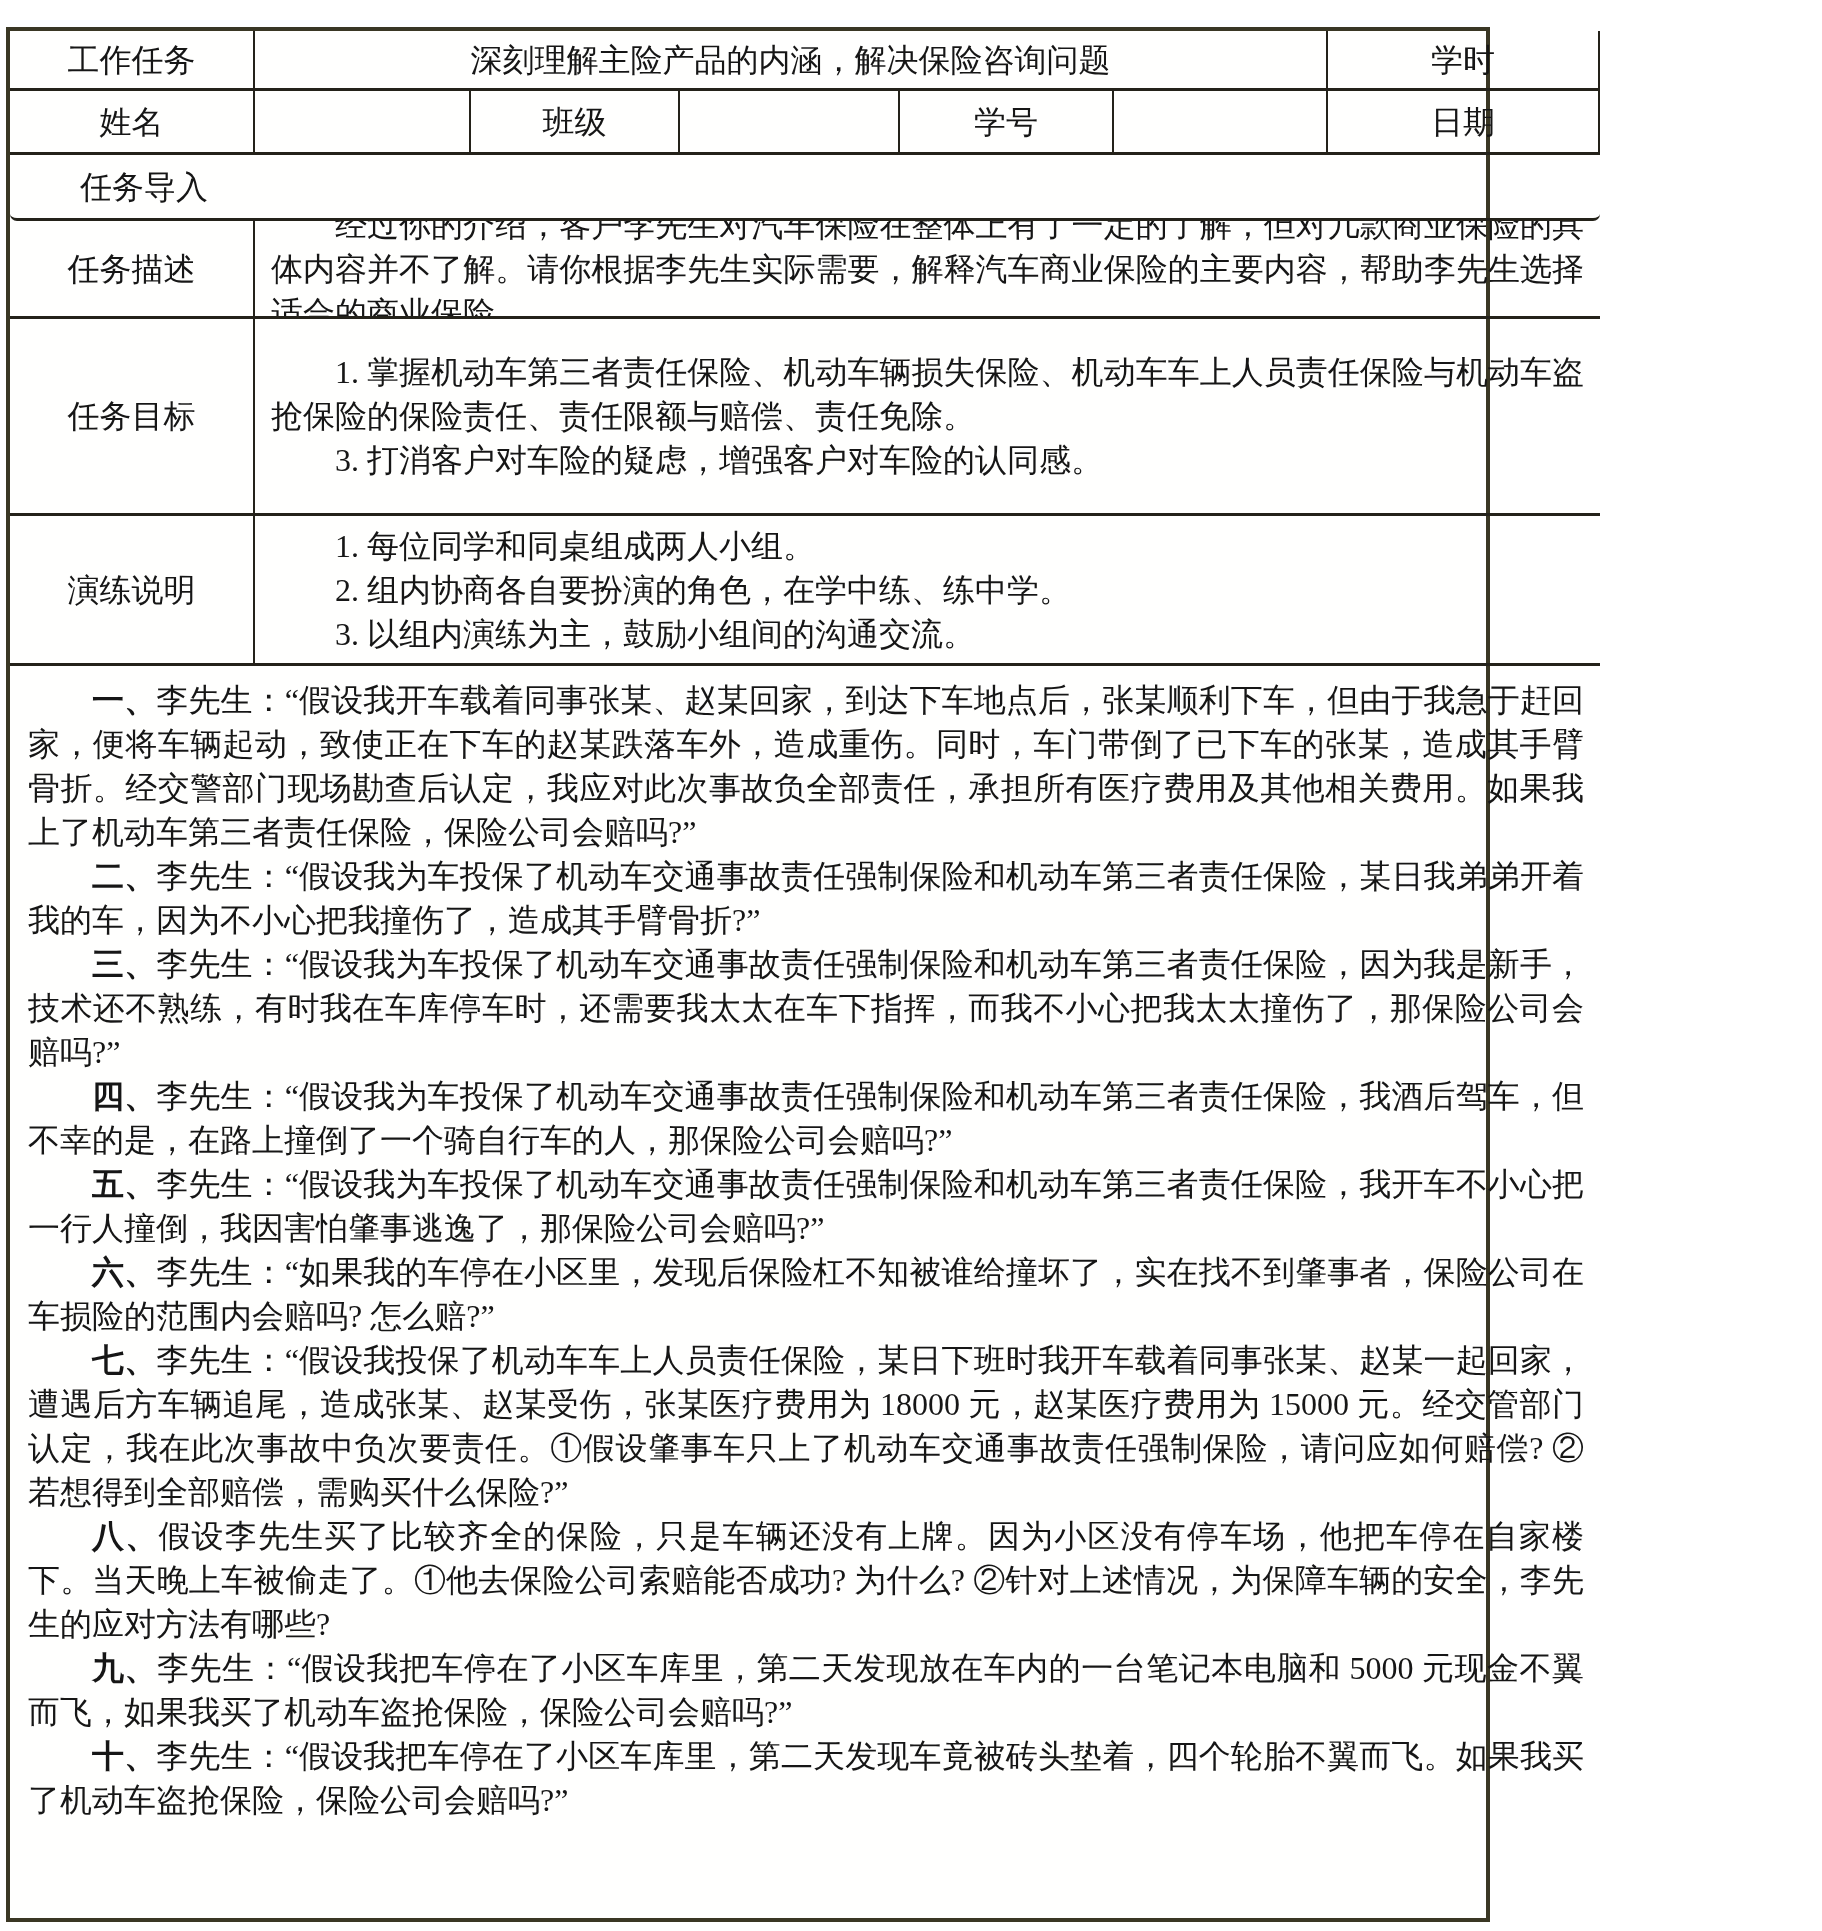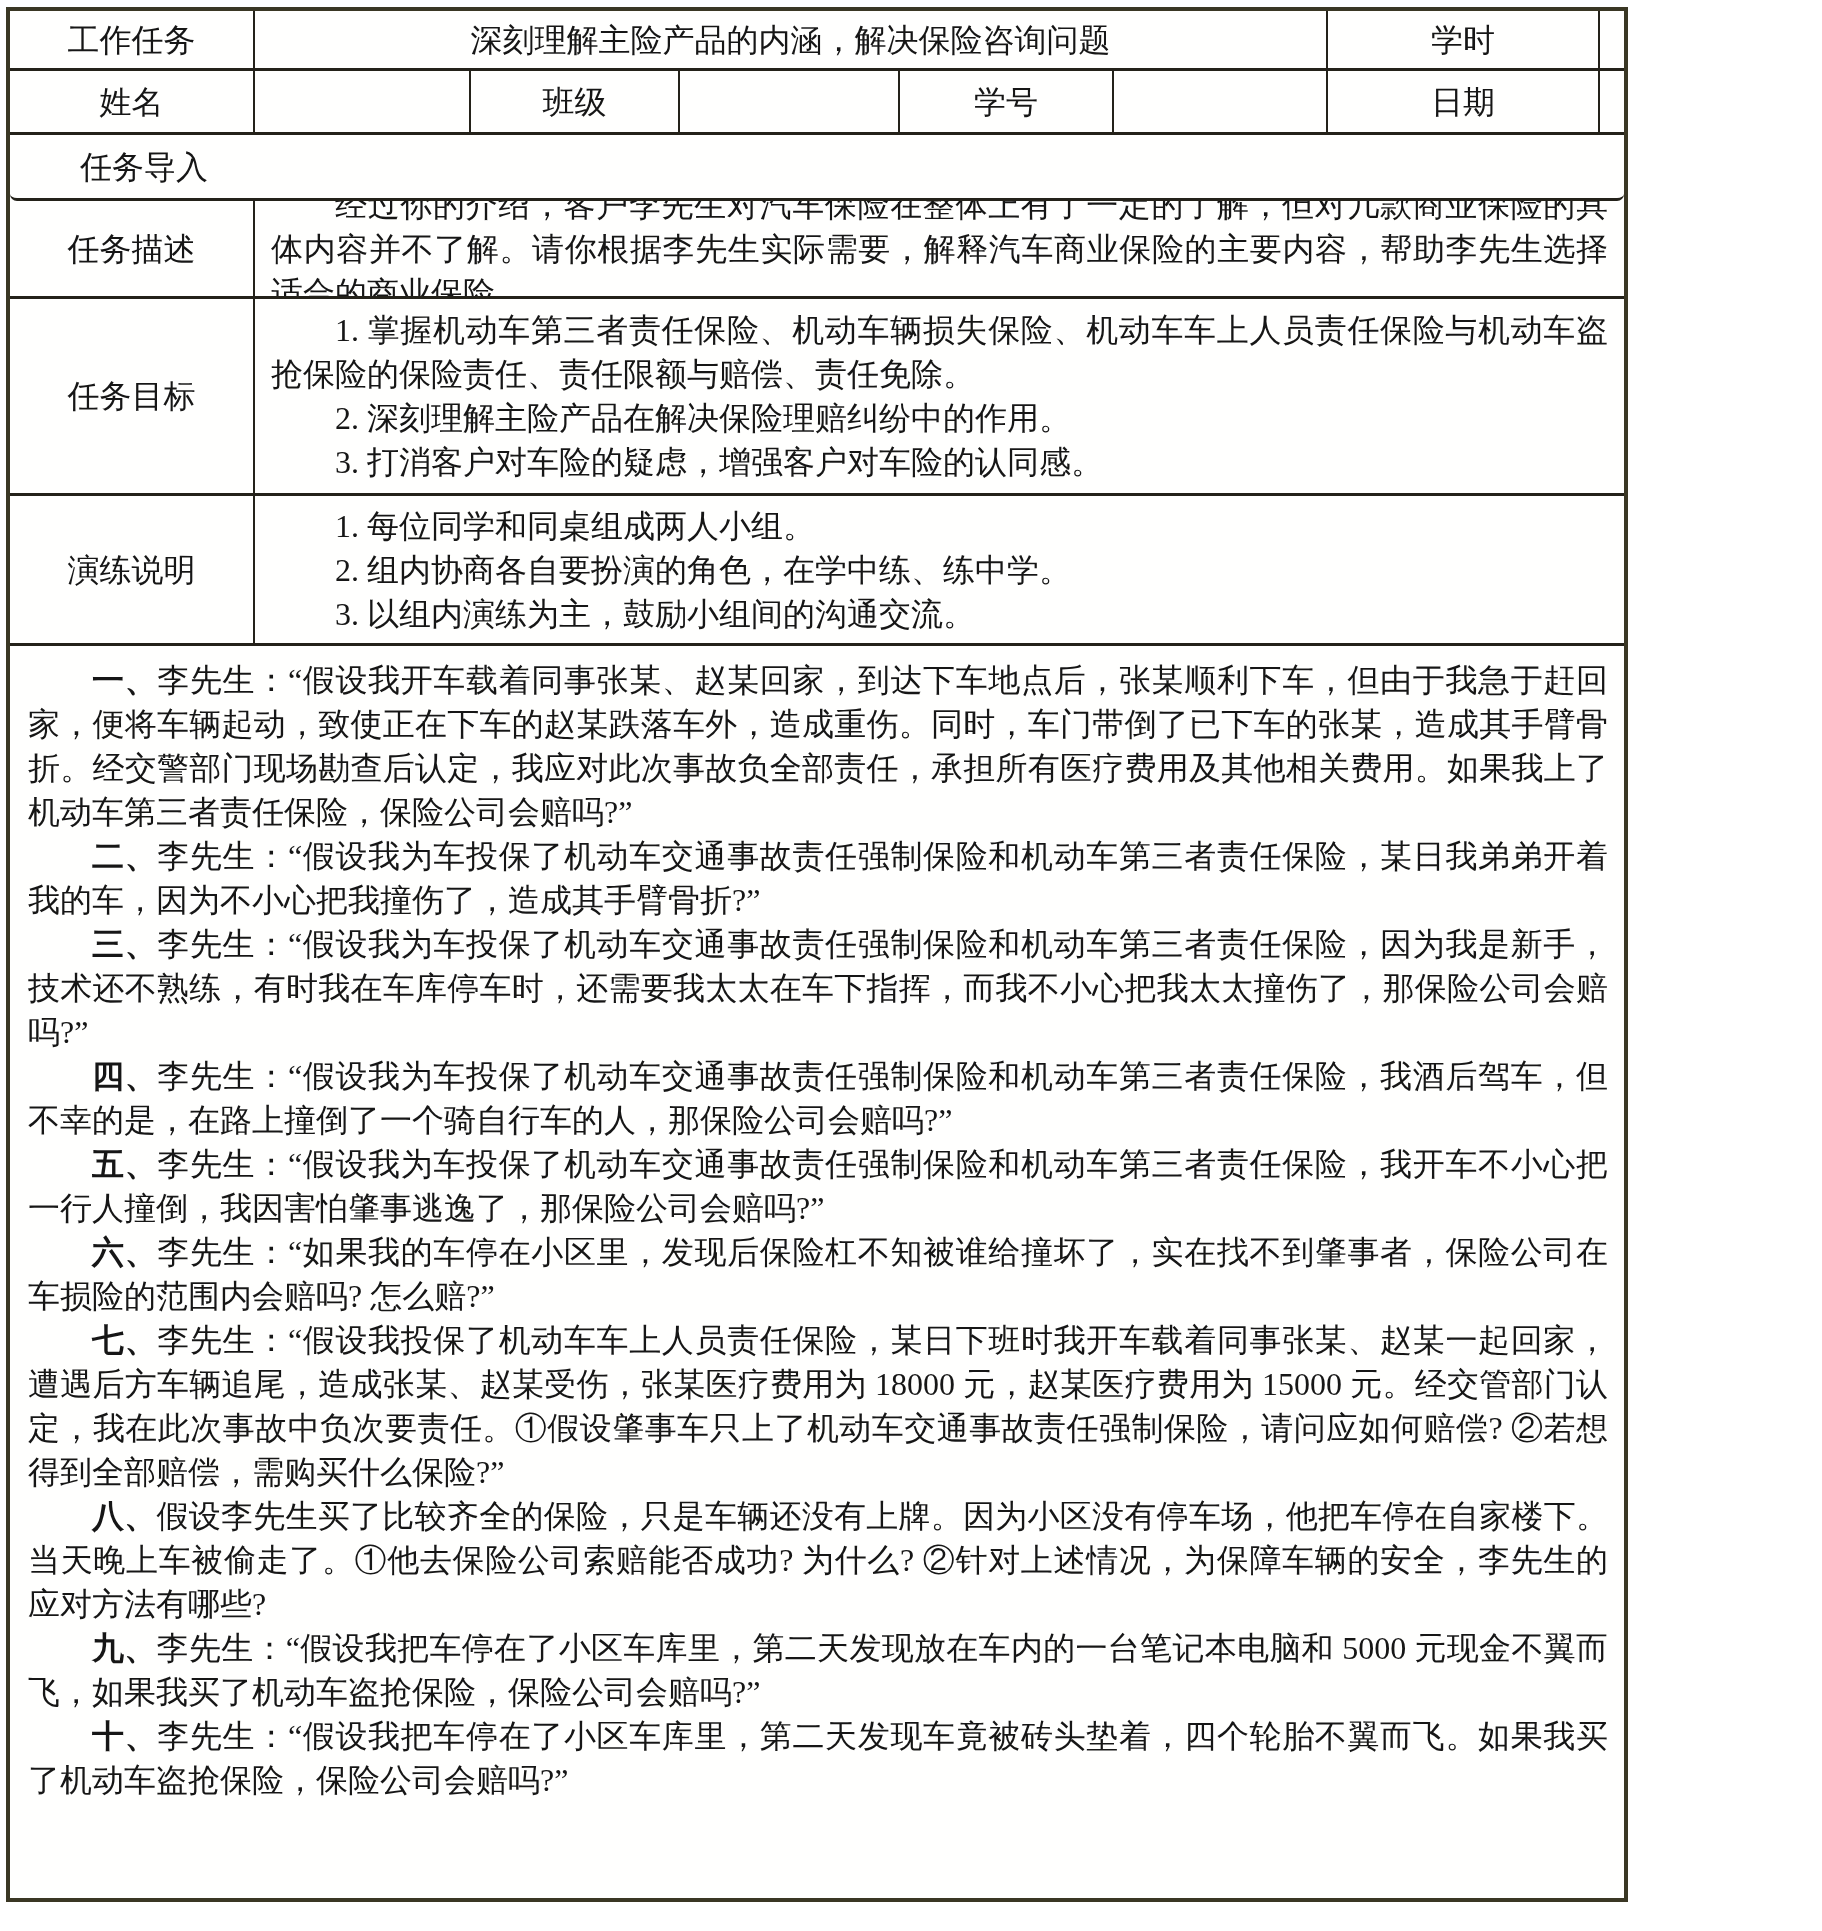--- a/index.html
+++ b/index.html
@@ -5,26 +5,27 @@
   * { box-sizing: border-box; }
   html, body { margin: 0; padding: 0; background: #ffffff; }
   body {
     width: 1822px; height: 1931px;
     font-family: "Liberation Serif", "DejaVu Serif", serif;
     color: #161616;
     position: relative;
   }
   .page { padding: 7px 6px; }
   .tbl {
-    width: 1622px;
+    width: 1484px;
     border: 4px solid #3a3724;
     display: grid;
     grid-template-columns: 245px 216px 209px 220px 214px 214px 272px 1fr;
     grid-template-rows: 60px 64px 66px 98px 197px 150px 1252px;
     background: #fffffe;
+    margin-top: 20px;
   }
   .cell {
     border-right: 2px solid #24221a;
     border-bottom: 3px solid #24221a;
     font-size: 32px;
     line-height: 44px;
     overflow: hidden;
   }
   .cell.last-col { border-right: none; }
   .cell.last-row { border-bottom: none; }
@@ -79,21 +80,20 @@
 
     <div class="cell lab">任务描述</div>
     <div class="cell span7 last-col content">
       <p>经过你的介绍，客户李先生对汽车保险在整体上有了一定的了解，但对几款商业保险的具体内容并不了解。请你根据李先生实际需要，解释汽车商业保险的主要内容，帮助李先生选择适合的商业保险。</p>
     </div>
 
     <div class="cell lab">任务目标</div>
     <div class="cell span7 last-col content">
 
     <p>1. 掌握机动车第三者责任保险、机动车辆损失保险、机动车车上人员责任保险与机动车盗抢保险的保险责任、责任限额与赔偿、责任免除。</p>
-        <p>2. 深刻理解主险产品在解决保险理赔纠纷中的作用。</p>
         <p>3. 打消客户对车险的疑虑，增强客户对车险的认同感。</p>
       </div>
 
     <div class="cell lab">演练说明</div>
     <div class="cell span7 last-col content">
 
     <p>1. 每位同学和同桌组成两人小组。</p>
         <p>2. 组内协商各自要扮演的角色，在学中练、练中学。</p>
         <p>3. 以组内演练为主，鼓励小组间的沟通交流。</p>
       </div>

